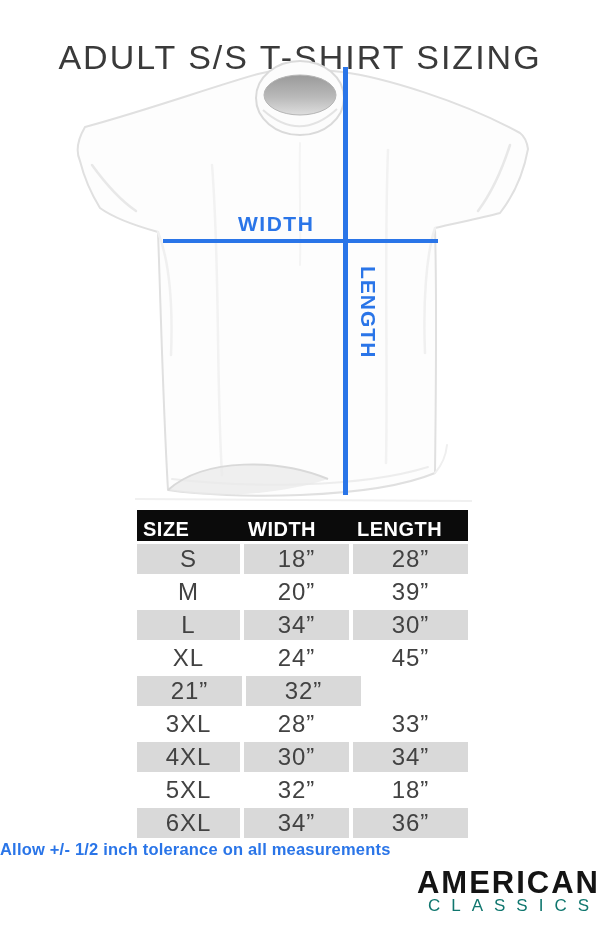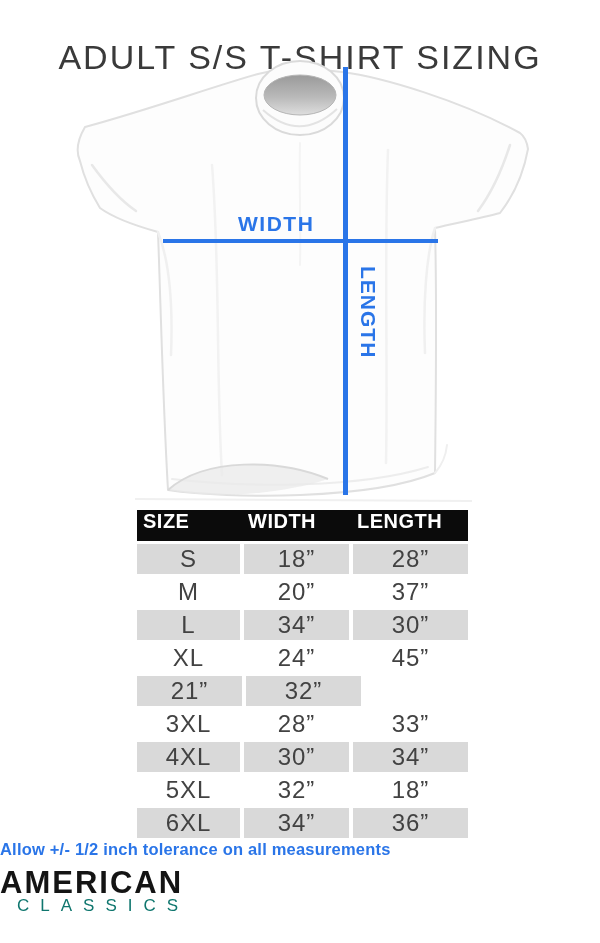--- a/index.html
+++ b/index.html
@@ -30,42 +30,42 @@
     letter-spacing:1.5px;color:var(--accent);white-space:nowrap;
   }
   .llabel{
     position:absolute;left:380px;top:266px;font-size:21px;font-weight:700;
     letter-spacing:1px;color:var(--accent);white-space:nowrap;line-height:24px;
     transform:rotate(90deg);transform-origin:top left;
   }
   
   .chart{position:absolute;left:137px;top:510px;width:331px;}
   .thead{
-    display:flex;height:31px;align-items:flex-start;background:var(--header-bg);
+    display:flex;height:31px;align-items:flex-end;background:var(--header-bg);
     color:#fff;font-weight:700;font-size:20px;letter-spacing:0.5px;
   }
   .th{padding-left:4px;white-space:nowrap;}
   .th.c1{width:107px;padding-left:6px;}
   .th.c2{width:109px;}
   .th.c3{width:115px;}
   .trow{display:flex;gap:4px;height:30px;margin-top:3px;}
   .td{
     display:flex;align-items:center;justify-content:center;
     font-size:24px;font-weight:400;letter-spacing:1px;color:#424242;background:#fff;
   }
   .td.c1{width:103px;}
   .td.c2{width:105px;}
   .td.c3{width:115px;}
   .trow:nth-of-type(even) .td{background:var(--alt-row);}
   
   .note{
     position:absolute;top:840px;left:0;right:0;text-align:left;
     font-size:16.5px;font-weight:700;letter-spacing:0.2px;color:var(--accent);white-space:nowrap;
   }
-  .brand{position:absolute;top:867px;left:0;right:0;text-align:left;}
+  .brand{position:absolute;top:867px;left:0;right:0;text-align:right;}
   .brand-main{
     font-size:31px;font-weight:900;letter-spacing:2px;color:#141414;line-height:31px;white-space:nowrap;
   }
   .brand-sub{
     margin-top:-2px;font-size:17px;font-weight:400;letter-spacing:11px;padding-left:17px;
     color:#0f766e;line-height:20px;white-space:nowrap;
   }
 </style>
 </head>
 <body>
@@ -134,21 +134,21 @@
       <div class="th c3">LENGTH</div>
     </div>
     <div class="trow">
       <div class="td c1">S</div>
       <div class="td c2">18”</div>
       <div class="td c3">28”</div>
     </div>
     <div class="trow">
       <div class="td c1">M</div>
       <div class="td c2">20”</div>
-      <div class="td c3">37”</div>
+      <div class="td c3">39”</div>
     </div>
     <div class="trow">
       <div class="td c1">L</div>
       <div class="td c2">34”</div>
       <div class="td c3">30”</div>
     </div>
     <div class="trow">
       <div class="td c1">XL</div>
       <div class="td c2">24”</div>
       <div class="td c3">45”</div>

